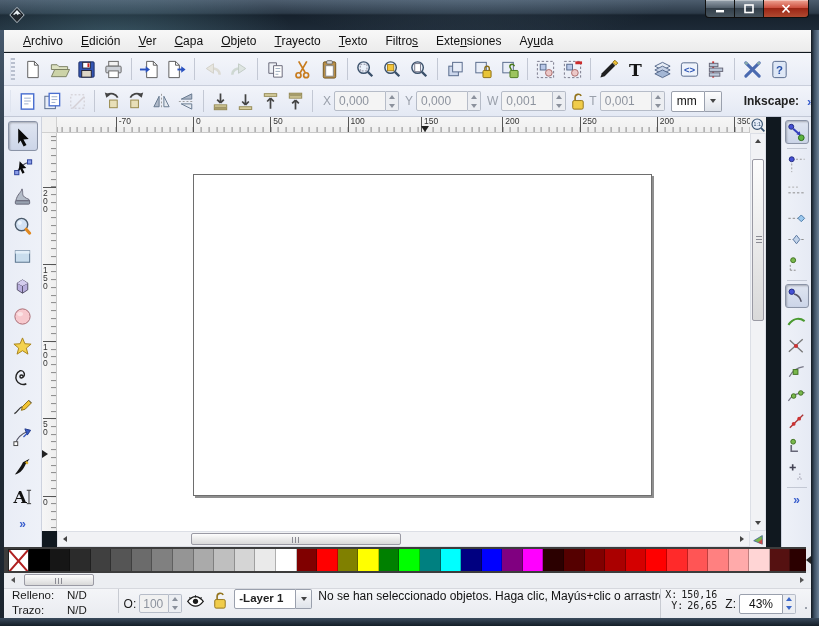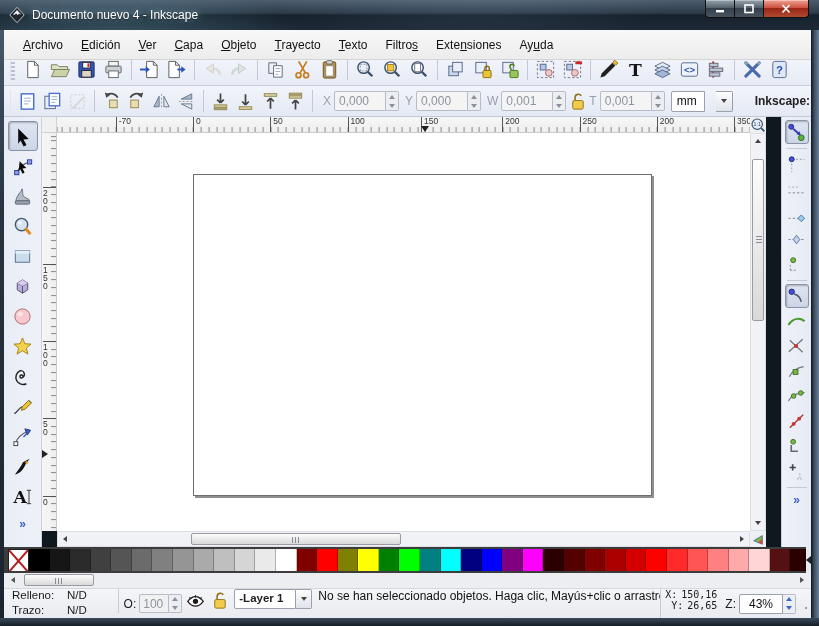--- a/index.html
+++ b/index.html
@@ -30,21 +30,21 @@
     align-items:center; justify-content:center; cursor:default;
     background:linear-gradient(180deg,#97a3ae,#55626e 45%,#333f4a 50%,#48555f);
     box-shadow:inset 0 1px 0 rgba(255,255,255,.35); }
   .wb.min { width:30px; border-radius:0 0 0 4px; }
   .wb.max { width:28px; border-left:none; border-right:none; }
   .wb.close { width:46px; border-radius:0 0 4px 0;
     background:linear-gradient(180deg,#f0a494,#cd5140 45%,#9c2615 50%,#b04a31); }
   .wb svg { display:block; }
 
   
-  .menubar { position:absolute; left:4px; right:8px; top:30px; height:30px;
+  .menubar { position:absolute; left:4px; right:8px; top:30px; height:22px;
     background:linear-gradient(#f8f8f8,#ececec); border-bottom:1px solid #d4d4d4;
     display:flex; align-items:center; padding-left:10px; z-index:40; }
   .mitem { padding:3px 9px; color:#111; }
   .mitem u { text-decoration:underline; }
 
   
   .cmdbar { position:absolute; left:4px; right:8px; top:53px; height:33px;
     background:linear-gradient(#f4f6fb,#e7ebf5); border-bottom:1px solid #c9cedb;
     display:flex; align-items:center; padding-left:4px; }
   .ctrlbar { position:absolute; left:4px; right:8px; top:86px; height:31px;
@@ -62,21 +62,21 @@
 
   .fldgrp { display:flex; align-items:center; margin-left:6px; }
   .fldlbl { color:#9aa0ab; margin-right:3px; font-size:12px; }
   .fld { width:52px; height:20px; background:#f4f4f4; border:1px solid #b6bcc8;
     border-radius:2px 0 0 2px; color:#8d939e; font-size:12px; padding:2px 4px; }
   .spin { width:13px; height:20px; border:1px solid #b6bcc8; border-left:none;
     border-radius:0 2px 2px 0; display:flex; flex-direction:column; background:#eceef2; }
   .spin i { flex:1; display:flex; align-items:center; justify-content:center; }
   .tri-up { width:0;height:0;border-left:3px solid transparent;border-right:3px solid transparent;border-bottom:4px solid #8b919c; }
   .tri-down { width:0;height:0;border-left:3px solid transparent;border-right:3px solid transparent;border-top:4px solid #8b919c; }
-  .unitbox { display:flex; margin-left:6px;gap:11px; }
+  .unitbox { display:flex; margin-left:6px; }
   .unitval { width:34px; height:21px; background:#fff; border:1px solid #9aa0ad;
     padding:2px 5px; color:#111; border-radius:2px 0 0 2px; }
   .unitbtn { width:17px; height:21px; border:1px solid #9aa0ad; border-left:none;
     border-radius:0 2px 2px 0; background:linear-gradient(#fdfdfd,#dfe3ea);
     display:flex; align-items:center; justify-content:center; }
   .affect { margin-left:10px; font-weight:bold; color:#222; }
   .chev { color:#3a5fcd; font-weight:bold; margin-left:8px; font-size:13px; }
 
   
   .toolbox { position:absolute; left:4px; top:117px; width:38px; height:430px;
@@ -185,21 +185,20 @@
 
 <div id="win">
 
   <div class="titlebar">
     <span class="appicon">
       <svg viewBox="0 0 20 20" width="18" height="18">
           <path d="M10 1.5l8 8.5-8 8.5L2 10z" fill="#20262c" stroke="#cdd6de" stroke-width="1"></path>
           <path d="M5.5 9.5L10 4.5l4.5 5-2.5-.8-1 1.5-2-2-1.5 1.6z" fill="#e8eef2"></path>
         </svg>
     </span>
-    <span class="title">Documento nuevo 4 - Inkscape</span>
     <div class="winbtns">
       <button class="wb min">
         <svg viewBox="0 0 12 10" width="12" height="10">
             <rect x="2" y="6" width="8" height="2.4" fill="#fff"></rect>
           </svg>
       </button>
       <button class="wb max">
         <svg viewBox="0 0 12 10" width="12" height="10">
             <rect x="2" y="1" width="8" height="7.5" fill="none" stroke="#fff" stroke-width="1.6"></rect>
           </svg>

